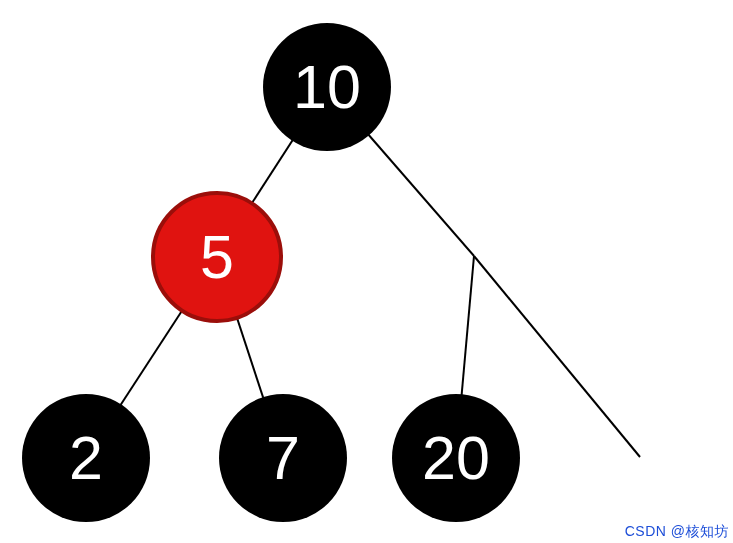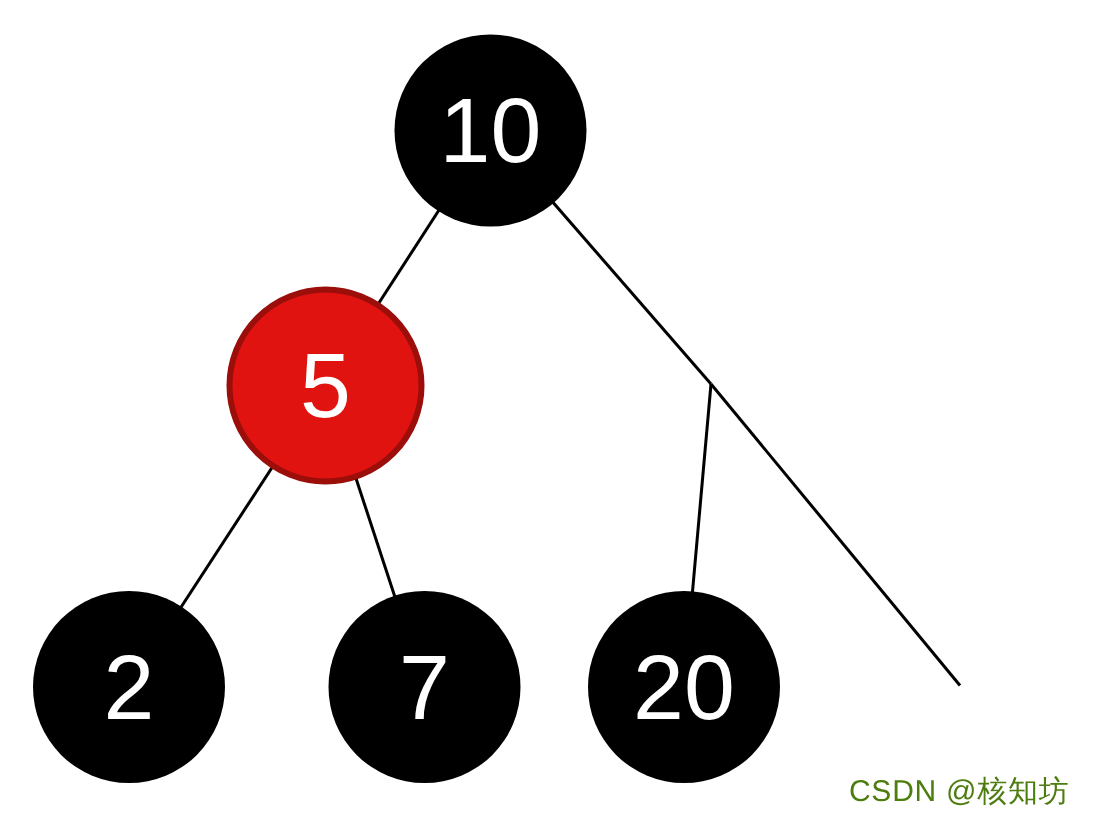--- a/index.html
+++ b/index.html
@@ -48,24 +48,24 @@
   
   #node-10 { left: 263px; top: 23px;  }
   #node-5  { left: 151px; top: 191px; }
   #node-15 { left: 408px; top: 190px; }
   #node-2  { left: 22px;  top: 394px; }
   #node-7  { left: 219px; top: 394px; }
   #node-12 { left: 392px; top: 394px; }
   #node-18 { left: 576px; top: 393px; }
   #watermark {
     position: absolute;
-    right: 20px;
+    right: 4px;
     bottom: 2px;
-    color: #4d7c0f;
-    font-size: 20px;
+    color: #1d4ed8;
+    font-size: 14px;
     letter-spacing: 0.5px;
   }
 </style>
 </head>
 <body>
 
 <div id="canvas">
 
   <svg id="edges" viewBox="0 0 733 543" xmlns="http://www.w3.org/2000/svg">
     <line x1="327" y1="87" x2="217" y2="257" stroke="#000000" stroke-width="2"></line>

